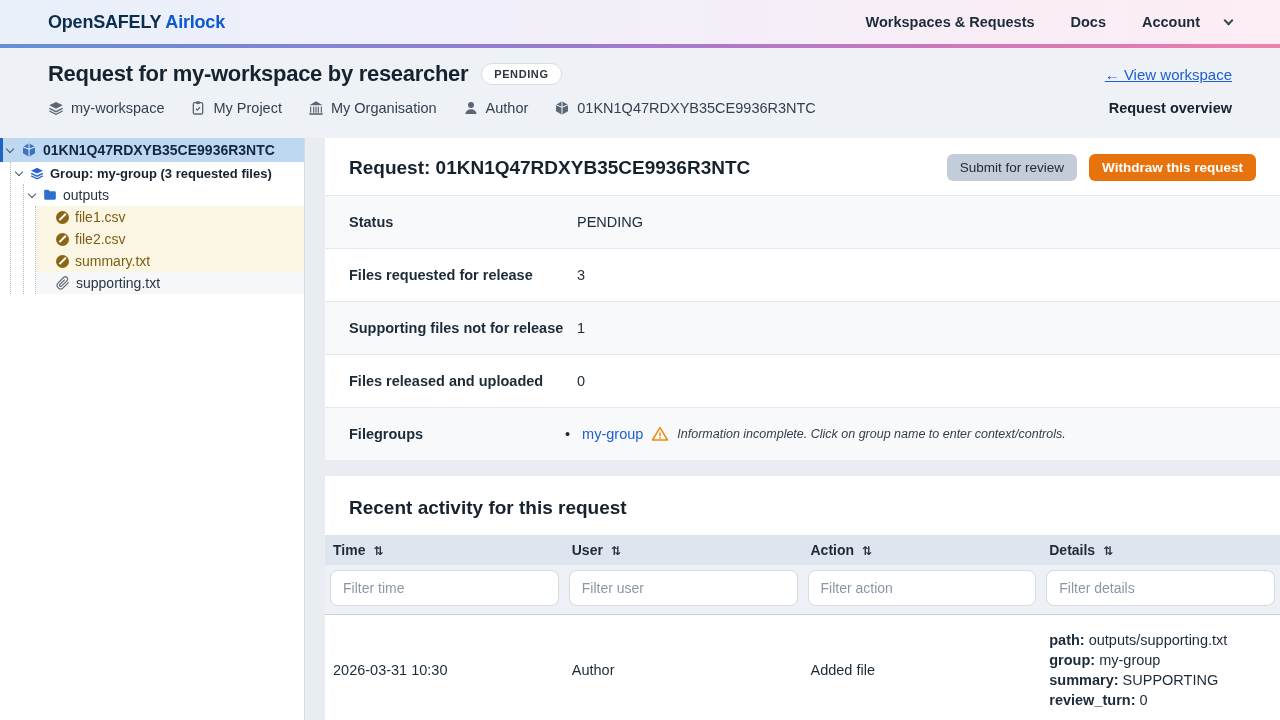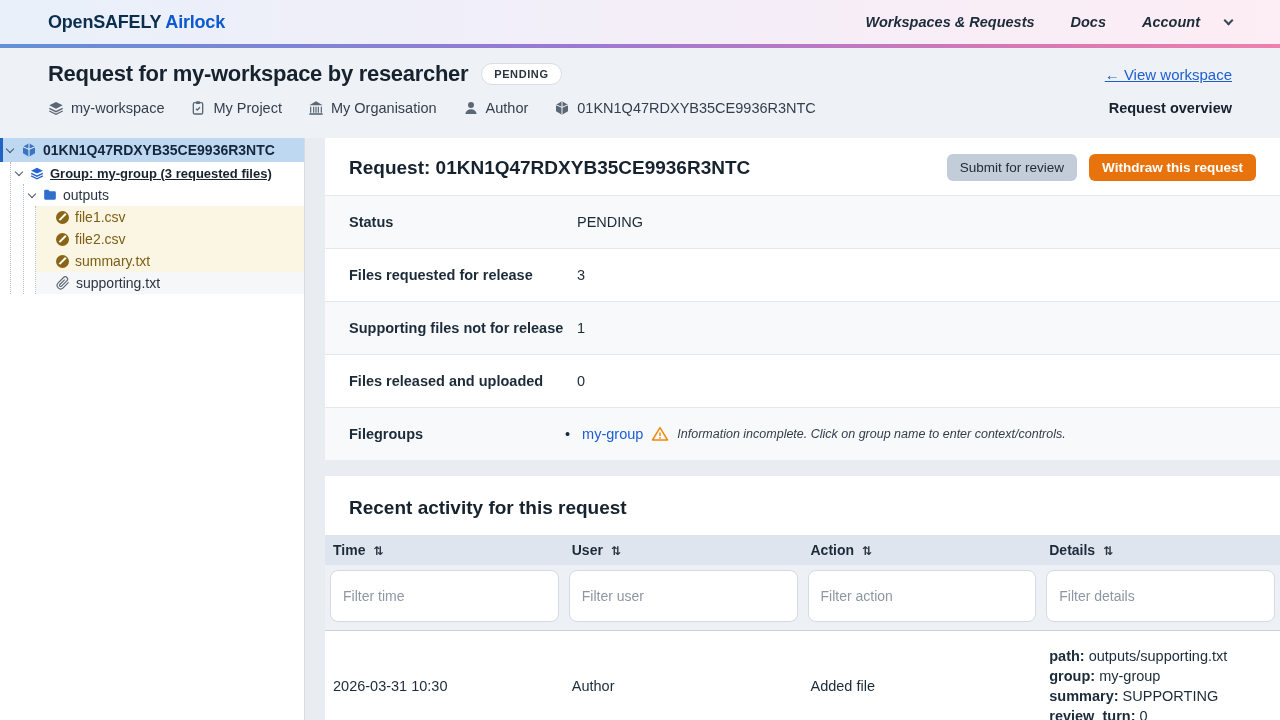--- a/index.html
+++ b/index.html
@@ -5,21 +5,21 @@
   * { margin:0; padding:0; box-sizing:border-box; }
   html,body { width:1280px; height:720px; overflow:hidden;
     font-family:"Liberation Sans", sans-serif; color:#1c2b39; background:#e9ecf0; }
 
   
   .navbar { height:44px; display:flex; align-items:center; justify-content:space-between;
     padding:0 48px; background:linear-gradient(90deg,#e9f0fa 0%,#f4eef8 55%,#fdedf4 100%); }
   .brand { font-size:18px; font-weight:700; letter-spacing:-.2px; cursor:pointer; }
   .brand .primary { color:#0a2e4e; }
   .brand .secondary { color:#0d59d2; margin-left:4px; }
-  .nav-links { display:flex; align-items:center; gap:36px;font-style:italic; }
+  .nav-links { display:flex; align-items:center; gap:36px; }
   .nav-link { font-size:14.5px; font-weight:700; color:#1c2b39; text-decoration:none; cursor:pointer; }
   .account { display:flex; align-items:center; gap:25px; cursor:pointer; }
   .chev { width:7px; height:7px; border-right:2px solid #3a4document654; border-right:2px solid #3a4654;
     border-bottom:2px solid #3a4654; transform:rotate(45deg); margin-top:-4px; }
   .gradient-bar { height:4px;
     background:linear-gradient(90deg,#6290d6 0%,#9b79d2 45%,#d678b5 80%,#ee81ad 100%); }
 
   
   .page-header { height:90px; background:#eef1f5; padding:13px 48px 0; }
   .header-top { display:flex; align-items:center; gap:13px; }
@@ -40,21 +40,21 @@
   .main { flex:1; display:flex; flex-direction:column; margin-left:20px; min-width:0; }
   .card { background:#fff; }
 
   
   .tree-row { height:22px; display:flex; align-items:center; gap:6px; font-size:14px; cursor:pointer; }
   .tree-row.lvl0 { height:24px; padding-left:4px; font-weight:700; font-size:14px; color:#14263c;
     background:#bed8f2; border-left:3px solid #1f64c2; }
   .tree-children { margin-left:10px; border-left:1px dotted #b3bcc7; }
   .tree-children .tree-children { margin-left:12px; }
   .tree-children .tree-children .tree-children { margin-left:11px; }
-  .tree-row.lvl1 { padding-left:5px; font-weight:700; font-size:13px; color:#16222e;text-decoration:underline; }
+  .tree-row.lvl1 { padding-left:5px; font-weight:700; font-size:13px; color:#16222e; }
   .tree-row.lvl2 { padding-left:5px; color:#2b3642; }
   .tree-row.file { padding-left:20px; }
   .tree-row.pending { background:#fbf6e3; color:#7d5e14; }
   .tree-row.supporting { background:#f5f7f9; color:#2b3642; }
   .tree-chev { width:6px; height:6px; border-right:1.5px solid #4a5663; border-bottom:1.5px solid #4a5663;
     transform:rotate(45deg); margin:-3px 2px 0 0; flex-shrink:0; }
   .pending-icon { width:13px; height:13px; border-radius:50%; background:#8a6515; position:relative; flex-shrink:0; }
   .pending-icon::after { content:""; position:absolute; left:2px; top:5.5px; width:9px; height:1.6px;
     background:#fff; transform:rotate(-45deg); }
 
@@ -78,21 +78,21 @@
 
   
   .activity-card { margin-top:16px; flex:1; overflow:hidden; }
   .activity-title { font-size:19px; font-weight:700; color:#16222e; padding:21px 24px 16px; }
   .activity-table { width:100%; table-layout:fixed; border-collapse:collapse; }
   .activity-table th { background:#dfe5ee; text-align:left; font-size:14px; font-weight:700;
     padding:7px 8px; }
   .sort-icon { font-family:"DejaVu Sans", sans-serif; font-size:12px; font-weight:700;
     margin-left:8px; color:#2b3642; cursor:pointer; }
   .filter-row td { background:#edf0f4; padding:5px 5px 8px; }
-  .filter-input { width:100%; height:52px; border:1px solid #d5dbe2; border-radius:8px;
+  .filter-input { width:100%; height:36px; border:1px solid #d5dbe2; border-radius:8px;
     padding:8px 12px; font-size:14px; font-family:"Liberation Sans", sans-serif; color:#1c2b39; outline:none; }
   .filter-input::placeholder { color:#8d97a3; }
   .data-row { border-top:1px solid #c9d0d9; }
   .data-row td { padding:12px 8px; font-size:14.5px; vertical-align:middle; height:110px; }
   .detail-line { line-height:20px; }
   .detail-key { font-weight:700; margin-right:4px; }
 
   
   .i16 { width:16px; height:16px; }
   .i14 { width:14px; height:14px; }

